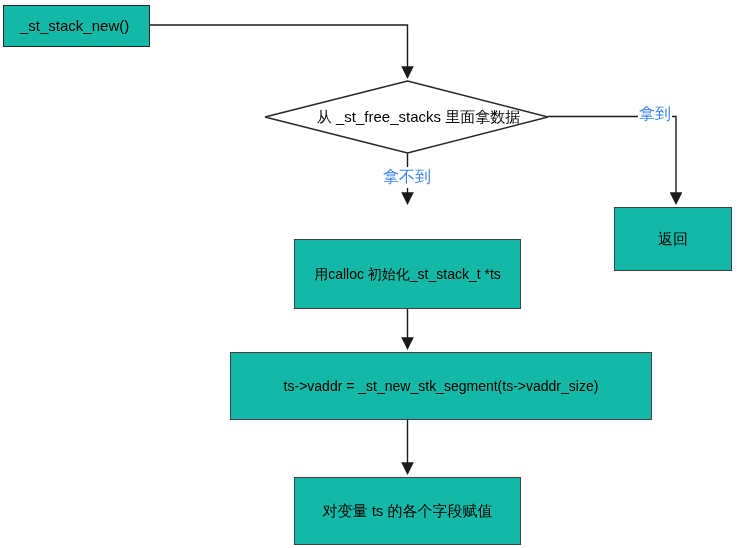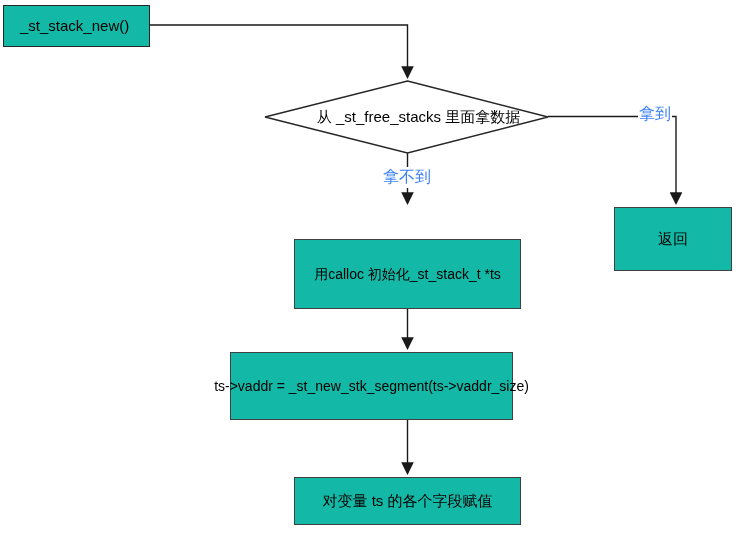--- a/index.html
+++ b/index.html
@@ -31,22 +31,22 @@
     font-size: 15px;
     line-height: 1.2;
     white-space: nowrap;
     z-index: 2;
     text-align: center;
   }
   .node-start     { left: 3px;   top: 5px;   width: 147px; height: 42px;
                     justify-content: flex-start; padding-left: 16px; border-color: #262626; }
   .node-calloc    { left: 294px; top: 207px; width: 227px; height: 70px; font-size: 14px; margin-top: 32px; }
   .node-return    { left: 614px; top: 207px; width: 118px; height: 64px; }
-  .node-segment   { left: 230px; top: 352px; width: 283px; height: 68px; font-size: 14px; }
-  .node-assign    { left: 294px; top: 477px; width: 227px; height: 48px; }
+  .node-segment   { left: 230px; top: 352px; width: 422px; height: 68px; font-size: 14px; }
+  .node-assign    { left: 294px; top: 477px; width: 227px; height: 68px; }
   .decision-label {
     position: absolute;
     left: 277px; top: 81px;
     width: 283px; height: 72px;
     display: flex; align-items: center; justify-content: center;
     font-size: 15px;
     white-space: nowrap;
     z-index: 2;
   }
   .branch-label {

